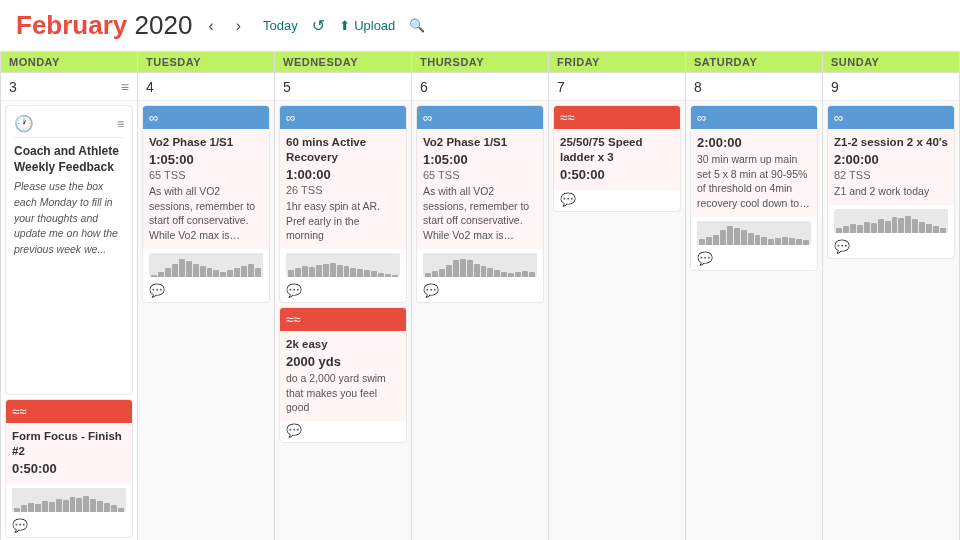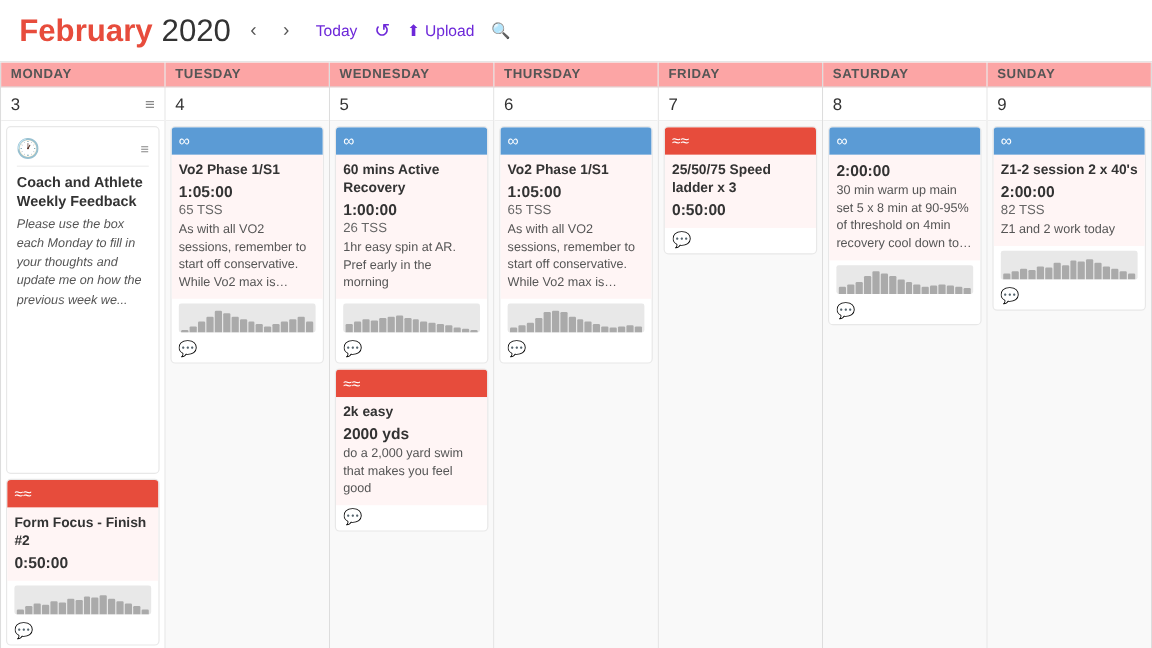--- a/index.html
+++ b/index.html
@@ -36,21 +36,21 @@
     .header-actions {
       display: flex;
       align-items: center;
       gap: 14px;
       margin-left: 6px;
     }
     .action-btn {
       background: none;
       border: none;
       cursor: pointer;
-      color: #6d28d9;
+      color: #0f766e;
       font-size: 13px;
       display: flex;
       align-items: flex-end;
       gap: 4px;
     }
 
     
     .calendar-wrapper {
       display: flex;
       height: calc(540px - 50px);
@@ -67,21 +67,21 @@
     .day-col {
       flex: 1;
       border-right: 1px solid #ddd;
       display: flex;
       flex-direction: column;
       min-width: 0;
     }
 
     
     .day-header {
-      background: #fca5a5;
+      background: #bef264;
       border-bottom: 1px solid #ddd;
       padding: 4px 8px;
       font-size: 11px;
       font-weight: 700;
       color: #555;
       text-transform: uppercase;
       letter-spacing: 0.5px;
     }
 
     

